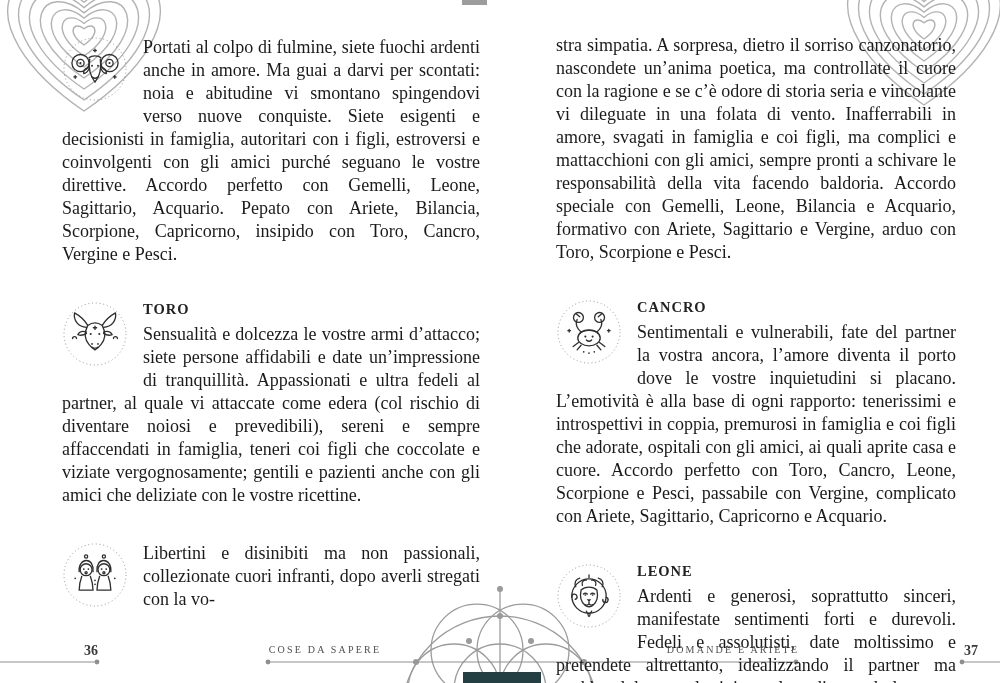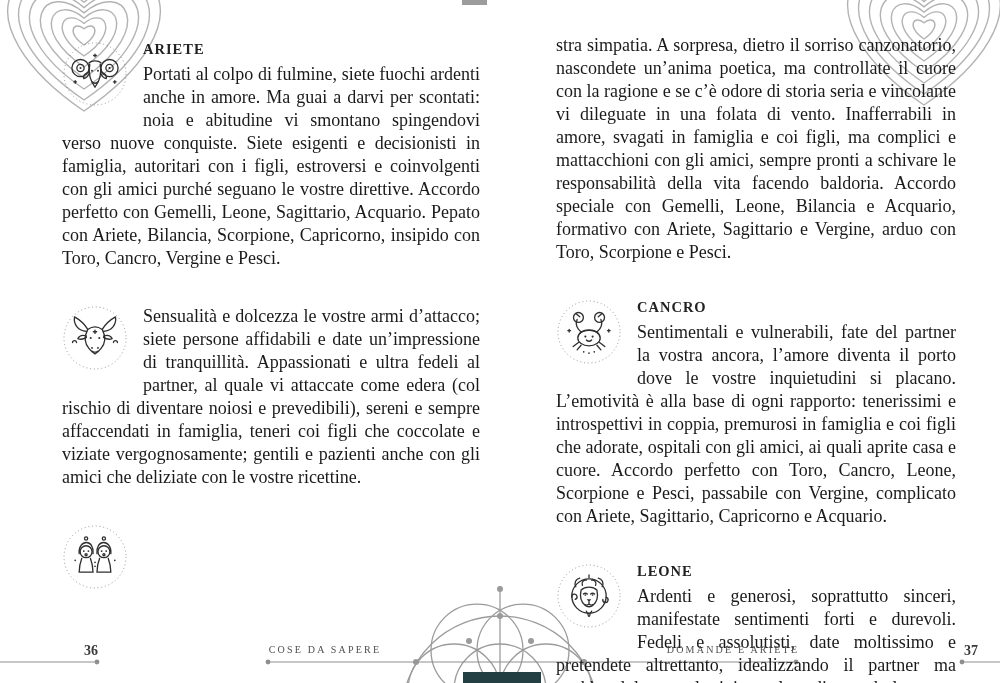--- a/index.html
+++ b/index.html
@@ -92,21 +92,20 @@
                 <circle cx="54.5" cy="45" r="1.5" class="fill"></circle>
 <path d="M46 62 Q50 66 54 62"></path>
 <path d="M40 47 C35 49 32 53 33 57 C37 56 40 52 41 49"></path>
                 <path d="M60 47 C65 49 68 53 67 57 C63 56 60 52 59 49"></path>
 <path d="M50 20 l0 4 M48 22 l4 0"></path>
                 <path d="M20 60 l0 4 M18 62 l4 0"></path>
                 <path d="M80 60 l0 4 M78 62 l4 0"></path>
               </g>
             </svg>
           </div>
-          <h3 class="sign-title">ARIETE</h3>
           <p class="body">Portati al colpo di fulmine, siete fuochi ardenti anche in amore. Ma guai a darvi per scontati: noia e abitudine vi smontano spingendovi verso nuove conquiste. Siete esigenti e decisionisti in famiglia, autoritari con i figli, estroversi e coinvolgenti con gli amici purché seguano le vostre direttive. Accordo perfetto con Gemelli, Leone, Sagittario, Acquario. Pepato con Ariete, Bilancia, Scorpione, Capricorno, insipido con Toro, Cancro, Vergine e Pesci.</p>
         </div>
         <div class="section">
           <div class="sign-icon">
             <svg viewBox="0 0 100 100">
               <circle cx="50" cy="50" r="47" class="dot-ring"></circle>
               <g class="art">
 <path d="M37 40 C25 39 17 30 19 18 C28 23 35 30 39 37"></path>
                 <path d="M63 40 C75 39 83 30 81 18 C72 23 65 30 61 37"></path>
 <path d="M39 37 C34 47 34 58 41 66 C45 71 50 74 50 74 C50 74 55 71 59 66 C66 58 66 47 61 37 C54 32 46 32 39 37 Z"></path>
@@ -116,20 +115,21 @@
                 <circle cx="56.5" cy="50" r="1.6" class="fill"></circle>
 <path d="M50 38 l0 5 M47.5 40.5 l5 0"></path>
 <circle cx="45.5" cy="65" r="1.4" class="fill"></circle>
                 <circle cx="54.5" cy="65" r="1.4" class="fill"></circle>
 <path d="M46 70 Q50 73 54 70"></path>
                 <path d="M16 57 a3 3 0 1 1 6 0"></path>
                 <path d="M78 57 a3 3 0 1 1 6 0"></path>
               </g>
             </svg>
           </div>
+          <h3 class="sign-title">TORO</h3>
           <p class="body">Sensualità e dolcezza le vostre armi d’attacco; siete persone affidabili e date un’impressione di tranquillità. Appassionati e ultra fedeli al partner, al quale vi attaccate come edera (col rischio di diventare noiosi e prevedibili), sereni e sempre affaccendati in famiglia, teneri coi figli che coccolate e viziate vergognosamente; gentili e pazienti anche con gli amici che deliziate con le vostre ricettine.</p>
         </div>
         <div class="section">
           <div class="sign-icon">
             <svg viewBox="0 0 100 100">
               <circle cx="50" cy="50" r="47" class="dot-ring"></circle>
               <g class="art">
 <path d="M26 45 C25 34 31 28 37 28 C43 28 48 34 47 45"></path>
                 <circle cx="36.5" cy="42" r="9"></circle>
 <circle cx="33" cy="41" r="1.4" class="fill"></circle>
@@ -144,20 +144,21 @@
                 <circle cx="63.5" cy="46.5" r="1.6"></circle>
 <path d="M57 52 C54 60 53 68 53 73 L74 73 C74 68 73 60 70 52"></path>
                 <circle cx="63.5" cy="22" r="2.4"></circle>
 <circle cx="50" cy="58" r="1.3" class="fill"></circle>
                 <circle cx="50" cy="64" r="1.3" class="fill"></circle>
 <circle cx="20" cy="55" r="1.3" class="fill"></circle>
                 <circle cx="80" cy="55" r="1.3" class="fill"></circle>
               </g>
             </svg>
           </div>
+          <p class="body">Libertini e disinibiti ma non passionali, collezionate cuori infranti, dopo averli stregati con la vo-</p>
         </div>
       </div>
   </div>
 
   <div class="page page-right">
     <p class="body">stra simpatia. A sorpresa, dietro il sorriso canzonatorio, nascondete un’anima poetica, ma controllate il cuore con la ragione e se c’è odore di storia seria e vincolante vi dileguate in una folata di vento. Inafferrabili in amore, svagati in famiglia e coi figli, ma complici e mattacchioni con gli amici, sempre pronti a schivare le responsabilità della vita facendo baldoria. Accordo speciale con Gemelli, Leone, Bilancia e Acquario, formativo con Ariete, Sagittario e Vergine, arduo con Toro, Scorpione e Pesci.</p>
     <div id="right-sections">
         <div class="section">
           <div class="sign-icon">
             <svg viewBox="0 0 100 100">

